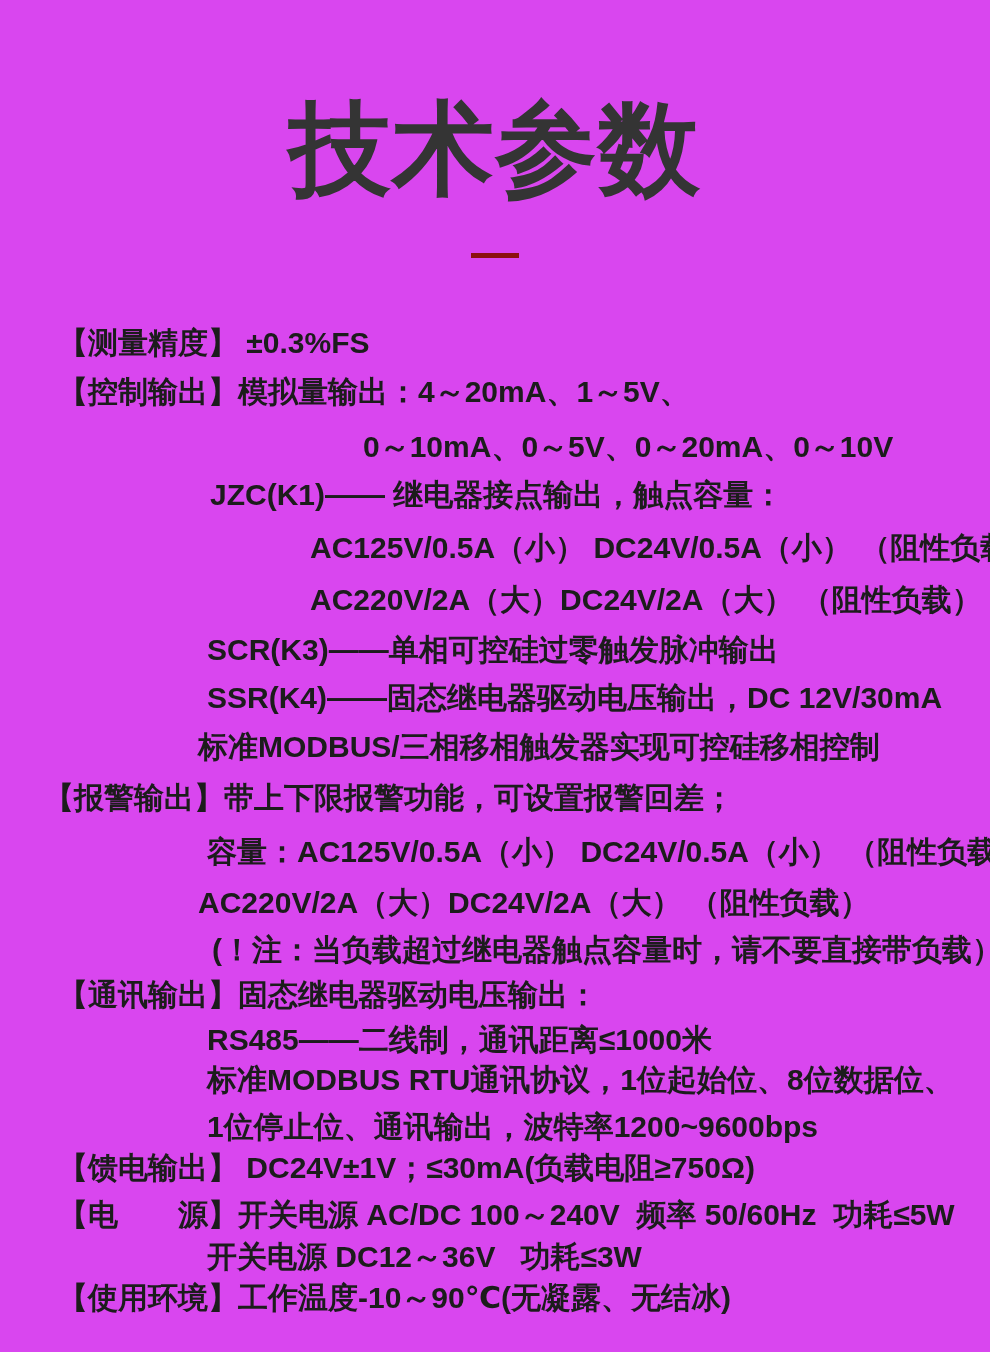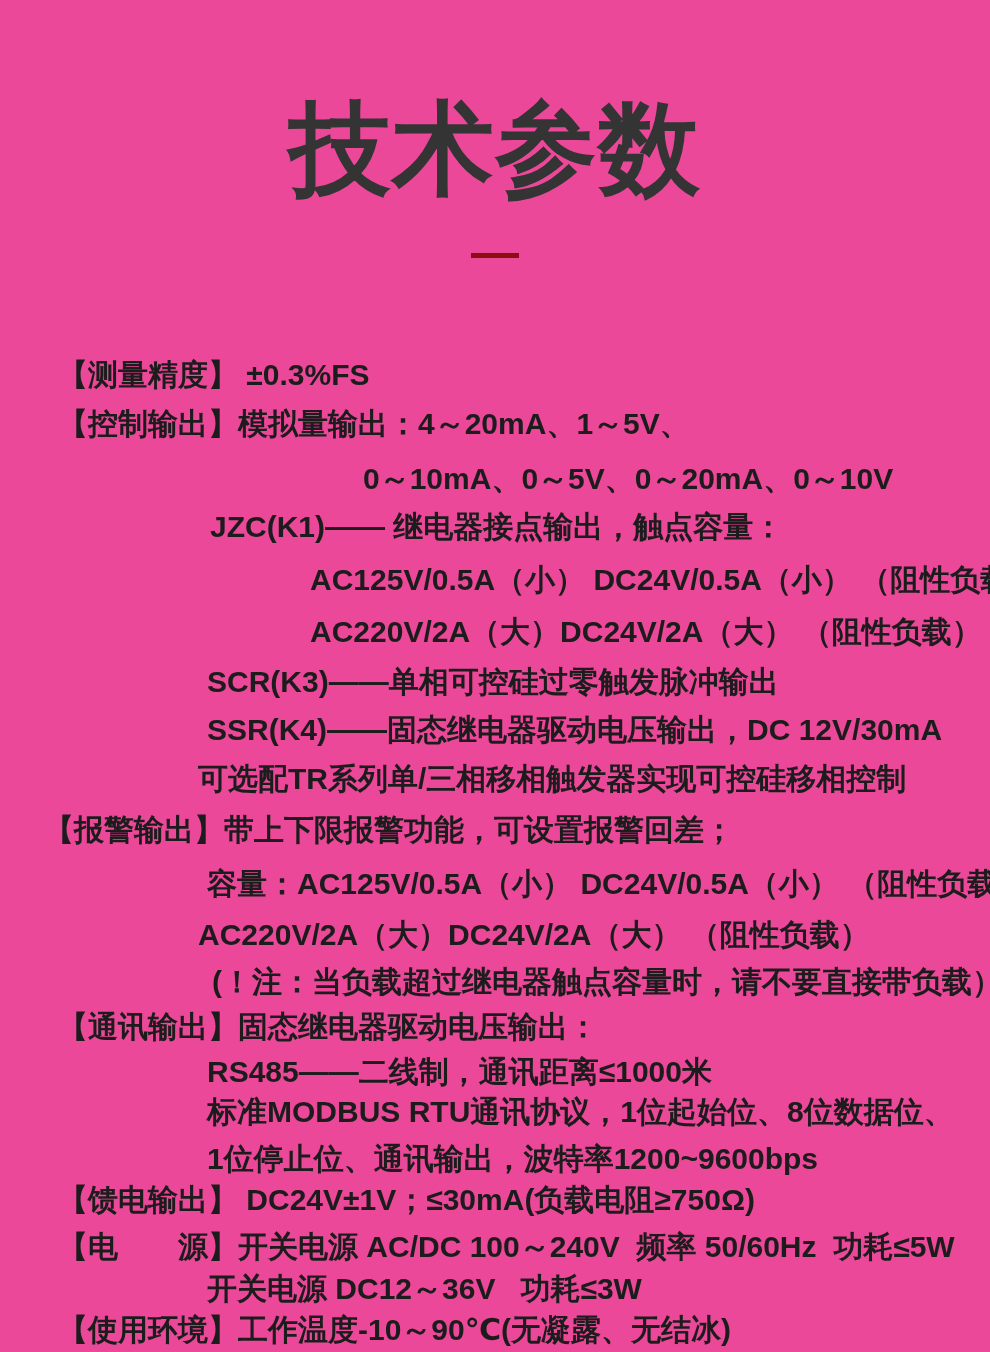--- a/index.html
+++ b/index.html
@@ -5,21 +5,21 @@
   html,body{margin:0;padding:0;}
   body{
     width:990px;height:1352px;
     background:#f4f3f3;
     font-family:"Liberation Sans","DejaVu Sans",sans-serif;
     overflow:hidden;
   }
   .sheet{
     position:relative;
     width:990px;height:1352px;
-    background:#ec4899;
+    background:#d946ef;
   }
   .title{
     position:absolute;
     top:96px;left:0;width:990px;
     margin:0;
     text-align:center;
     font-size:102px;
     line-height:1.05;
     font-weight:900;
     color:#343434;
@@ -31,21 +31,20 @@
     width:48px;height:5px;
     background:#8c0f10;
   }
   .lines div{
     position:absolute;
     font-size:30px;
     line-height:36px;
     font-weight:700;
     color:#1c1c1c;
     white-space:pre;
-    margin-top:32px;
   }
   
   .ln1 {top:325px;left:58px;}
   .ln2 {top:374px;left:58px;}
   .ln3 {top:429px;left:363px;}
   .ln4 {top:477px;left:210px;}
   .ln5 {top:530px;left:310px;}
   .ln6 {top:582px;left:310px;}
   .ln7 {top:632px;left:207px;}
   .ln8 {top:680px;left:207px;}
@@ -72,21 +71,21 @@
 
   <div class="lines">
     <div class="ln1">【测量精度】 ±0.3%FS</div>
     <div class="ln2">【控制输出】模拟量输出：4～20mA、1～5V、</div>
     <div class="ln3">0～10mA、0～5V、0～20mA、0～10V</div>
     <div class="ln4">JZC(K1)—— 继电器接点输出，触点容量：</div>
     <div class="ln5">AC125V/0.5A（小） DC24V/0.5A（小） （阻性负载）</div>
     <div class="ln6">AC220V/2A（大）DC24V/2A（大） （阻性负载）</div>
     <div class="ln7">SCR(K3)——单相可控硅过零触发脉冲输出</div>
     <div class="ln8">SSR(K4)——固态继电器驱动电压输出，DC 12V/30mA</div>
-    <div class="ln9">可选配TR系列单/三相移相触发器实现可控硅移相控制</div>
+    <div class="ln9">标准MODBUS/三相移相触发器实现可控硅移相控制</div>
     <div class="ln10">【报警输出】带上下限报警功能，可设置报警回差；</div>
     <div class="ln11">容量：AC125V/0.5A（小） DC24V/0.5A（小） （阻性负载）</div>
     <div class="ln12">AC220V/2A（大）DC24V/2A（大） （阻性负载）</div>
     <div class="ln13">(！注：当负载超过继电器触点容量时，请不要直接带负载）</div>
     <div class="ln14">【通讯输出】固态继电器驱动电压输出：</div>
     <div class="ln15">RS485——二线制，通讯距离≤1000米</div>
     <div class="ln16">标准MODBUS RTU通讯协议，1位起始位、8位数据位、</div>
     <div class="ln17">1位停止位、通讯输出，波特率1200~9600bps</div>
     <div class="ln18">【馈电输出】 DC24V±1V；≤30mA(负载电阻≥750Ω)</div>
     <div class="ln19">【电　　源】开关电源 AC/DC 100～240V  频率 50/60Hz  功耗≤5W</div>

